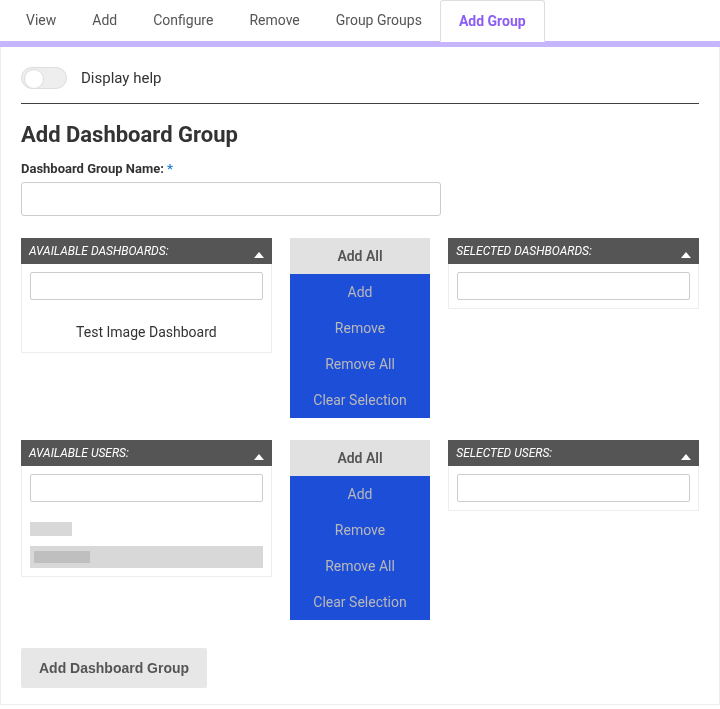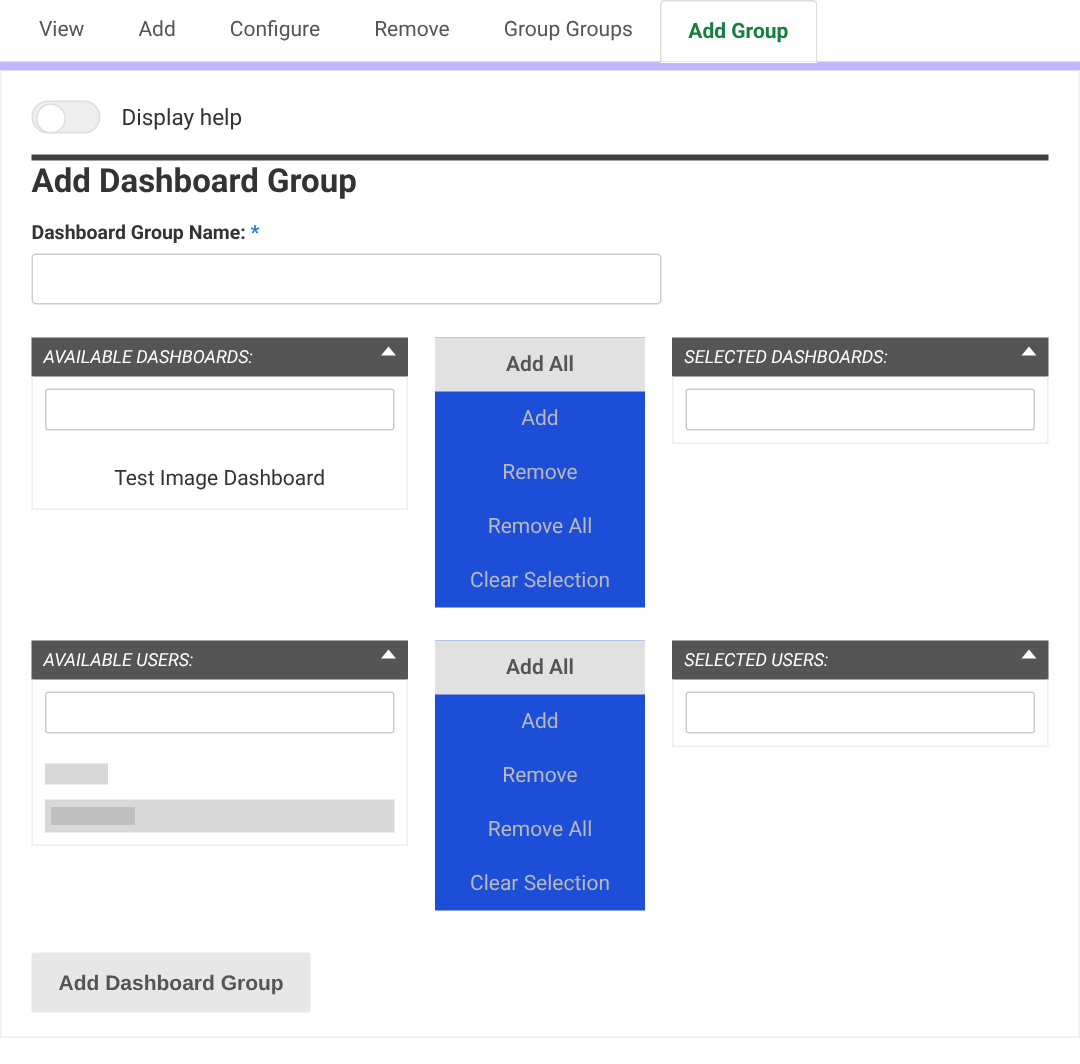--- a/index.html
+++ b/index.html
@@ -19,30 +19,30 @@
       font-size: 14px;
       color: #555;
       cursor: pointer;
     }
     .tab.active {
       font-weight: 700;
       border: 1px solid #ddd;
       border-bottom: 1px solid #fff;
       margin-bottom: -1px;
       border-radius: 3px 3px 0 0;
-      color: #15803d;
+      color: #8b5cf6;
     }
     .content { padding: 16px 20px; border:1px solid #eee; border-top:none;}
     .help-row {
       display: flex;
       align-items: center;
       gap: 14px;
       padding: 4px 0 14px 0;
-      border-bottom: 4px solid #404040;
-      margin-bottom: 2px;
+      border-bottom: 1px solid #404040;
+      margin-bottom: 18px;
     }
     .toggle {
       width: 46px; height: 22px;
       background: #eee;
       border-radius: 11px;
       position: relative;
       border: 1px solid #ddd;
     }
     .toggle::after {
       content: '';
@@ -64,21 +64,21 @@
       padding: 4px 8px;
       font-size: 14px;
     }
     .picker-group { margin-top: 22px; display:flex; gap:0; align-items: flex-start;}
     .picker-col { width: 270px;}
     .picker-header {
       background: #555; color: #fff;
       font-style: italic;
       font-size: 12px;
       padding: 6px 8px;
-      display:flex; justify-content: space-between; align-items:flex-start;
+      display:flex; justify-content: space-between; align-items:flex-end;
     }
     .triangle {
       width:0;height:0;border-left:5px solid transparent;border-right:5px solid transparent;border-bottom:6px solid #fff;
     }
     .picker-body {
       border:1px solid #eee;
       border-top:none;
       padding:8px;
     }
     .filter-input{

